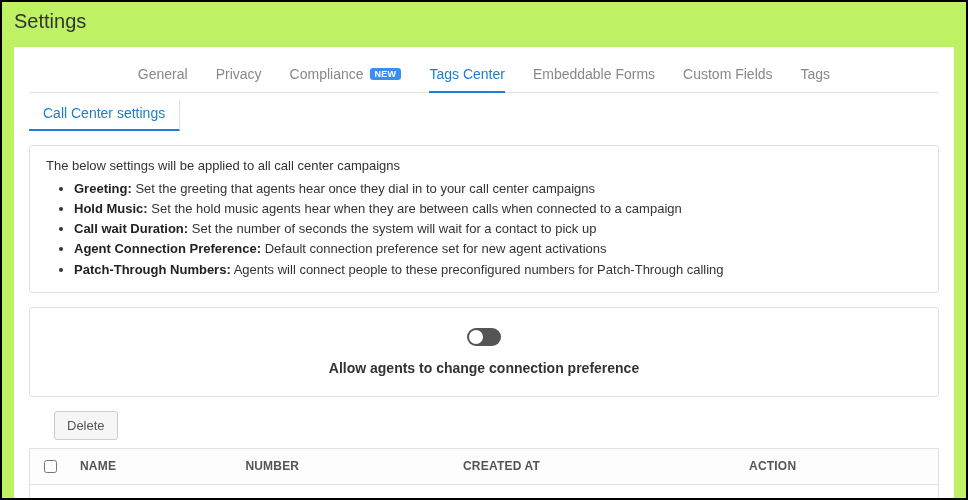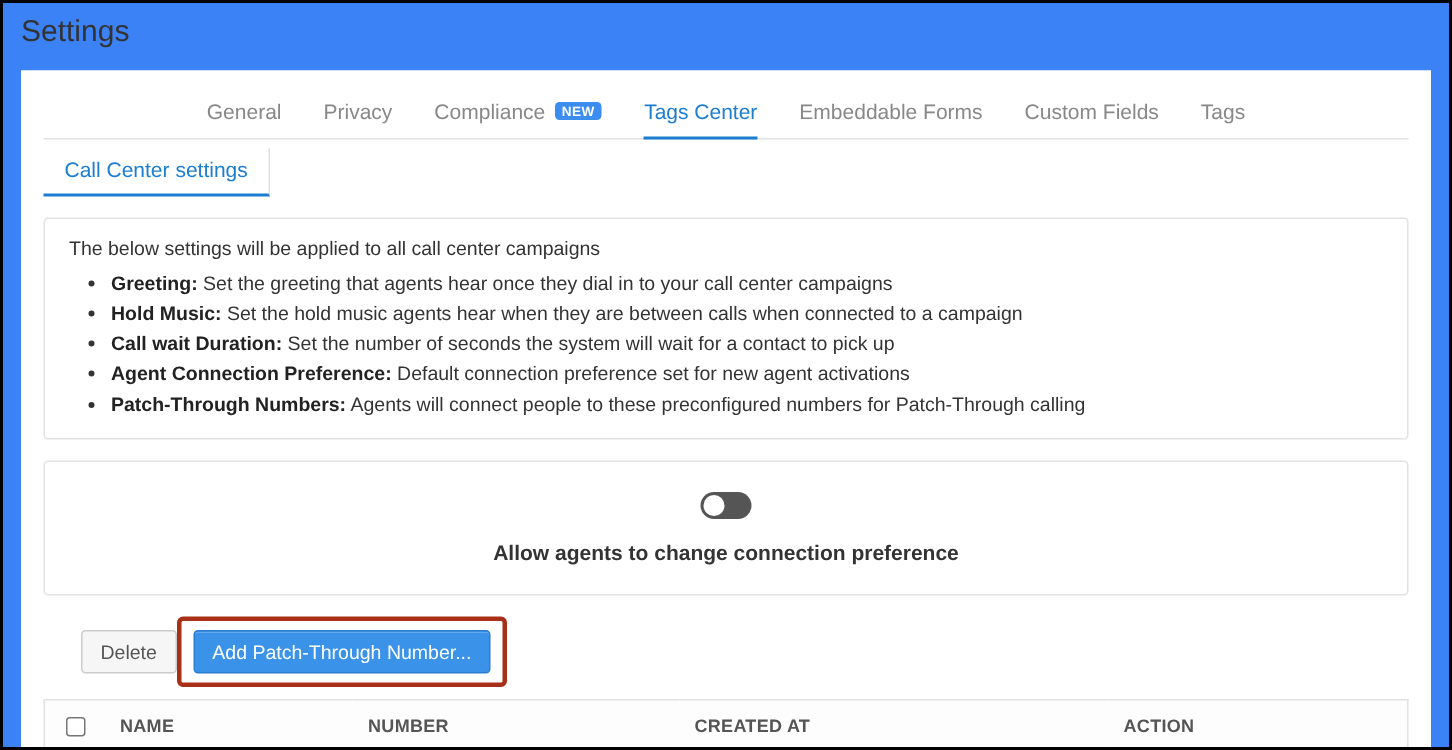--- a/index.html
+++ b/index.html
@@ -6,21 +6,21 @@
   body {
     margin: 0;
     font-family: -apple-system, BlinkMacSystemFont, "Segoe UI", Arial, sans-serif;
     background: #e8e8e8;
     color: #222;
   }
   .outer-frame {
     width: 968px;
     height: 500px;
     border: 2px solid #000;
-    background: #3b82f6;
+    background: #bef264;
     position: relative;
     overflow: hidden;
   }
   .page-title {
     padding: 8px 12px 6px 12px;
     font-size: 20px;
     color: #333;
   }
   .card {
     background: #fff;
@@ -222,23 +222,20 @@
       </ul>
     </div>
 
     <div class="toggle-box">
       <div class="toggle"></div>
       <div class="toggle-label">Allow agents to change connection preference</div>
     </div>
 
     <div class="actions-row">
       <button class="btn">Delete</button>
-      <span class="highlight-ring">
-        <button class="btn btn-primary">Add Patch-Through Number...</button>
-      </span>
     </div>
 
     <table class="data-table">
       <thead>
         <tr>
           <th class="checkbox-col">
             <input type="checkbox" style="">
           </th>
           <th>NAME</th>
           <th>NUMBER</th>

